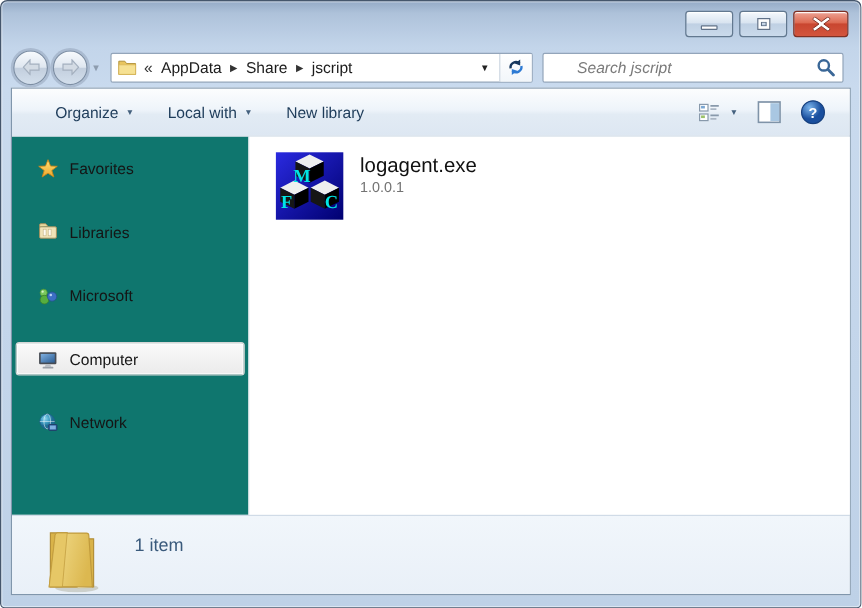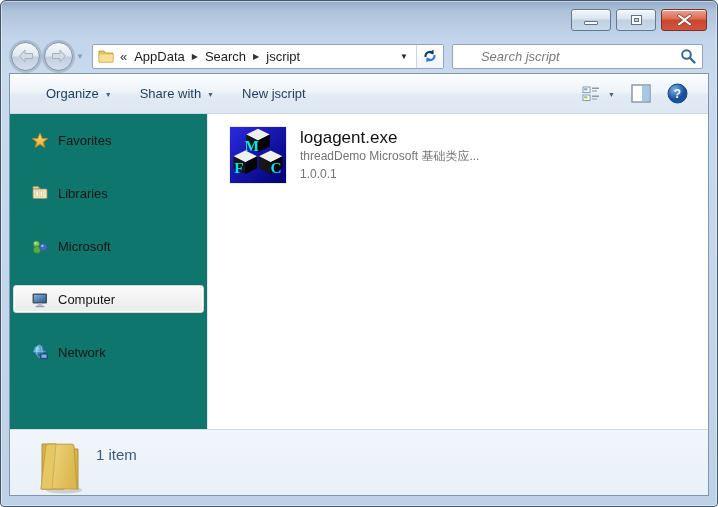--- a/index.html
+++ b/index.html
@@ -91,21 +91,21 @@
   .content { flex:1; background:#fff; padding:12px 0 0 21px; }
 
   .file-item { display:flex; align-items:flex-start; gap:13px; width:fit-content; cursor:default; }
   .file-text { padding-top:3px; }
   .file-name { font-size:17px; color:#111; line-height:18px; }
   .file-desc, .file-ver { font-size:12px; color:#737373; line-height:18px; }
 
   
   .statusbar {
     flex:0 0 66px; background:linear-gradient(to bottom,#f1f6fb,#e9f0f8);
-    border-top:1px solid #d0dbe7; display:flex; align-items:flex-start; padding:6px 0 0 24px; gap:10px;
+    border-top:1px solid #d0dbe7; display:flex; align-items:flex-start; padding:6px 0 0 24px; gap:26px;
   }
   .status-count { font-size:15px; color:#3a5a7c; margin-top:10px; }
 
   .icon-block { display:inline-flex; align-items:center; justify-content:center; }
 </style>
 </head>
 <body>
 
 <div class="window">
 
@@ -142,21 +142,21 @@
 
     <div class="addressbar">
       <svg width="16" height="14" viewBox="0 0 16 14">
         <path d="M1 2 h5 l1.5 2 H15 v9 H1 Z" fill="#e9c55e" stroke="#b08f35" stroke-width="0.8"></path>
         <path d="M1 5 h14 v8 H1 Z" fill="#f6e193" stroke="#d7b253" stroke-width="0.6"></path>
       </svg>
       <div class="crumbs">
         <span class="overflow-chevrons">«</span>
         <span>AppData</span>
         <span class="crumb-sep">▶</span>
-        <span>Search</span>
+        <span>Share</span>
         <span class="crumb-sep">▶</span>
         <span>jscript</span>
       </div>
       <span class="addr-drop">▼</span>
       <div class="refresh-btn">
         <svg width="16" height="16" viewBox="0 0 16 16">
           <path d="M3.5 9 A4.5 4.5 0 0 1 11 5" fill="none" stroke="#17375e" stroke-width="2"></path>
           <path d="M11.5 1.5 L11.5 6.5 L7 5 Z" fill="#17375e"></path>
           <path d="M12.5 7 A4.5 4.5 0 0 1 5 11" fill="none" stroke="#2e7bd4" stroke-width="2"></path>
           <path d="M4.5 14.5 L4.5 9.5 L9 11 Z" fill="#2e7bd4"></path>
@@ -174,25 +174,25 @@
   </div>
 
   <div class="client">
 
     <div class="toolbar">
       <div class="tb-btn">
         <span>Organize</span>
         <span class="tb-caret">▼</span>
       </div>
       <div class="tb-btn">
-        <span>Share with</span>
+        <span>Local with</span>
         <span class="tb-caret">▼</span>
       </div>
       <div class="tb-btn">
-        <span>New jscript</span>
+        <span>New library</span>
       </div>
 
       <div class="tb-right">
         <div class="views-btn">
           <svg width="20" height="18" viewBox="0 0 20 18">
             <rect x="1" y="2" width="7" height="5.5" fill="#fff" stroke="#8899ab"></rect>
             <rect x="2.2" y="3.2" width="3.2" height="2.2" fill="#7aa7d4"></rect>
             <line x1="10" y1="3.2" x2="17" y2="3.2" stroke="#8899ab" stroke-width="1.4"></line>
             <line x1="10" y1="6" x2="15" y2="6" stroke="#aab6c4" stroke-width="1.4"></line>
             <rect x="1" y="10" width="7" height="5.5" fill="#fff" stroke="#8899ab"></rect>
@@ -318,21 +318,20 @@
 
             <polygon points="46,27 59,33.5 46,40 33,33.5" fill="#efefef"></polygon>
             <polygon points="33,33.5 46,40 46,53 33,46.5" fill="#161616"></polygon>
             <polygon points="59,33.5 46,40 46,53 59,46.5" fill="#000000"></polygon>
             <text x="25" y="28" text-anchor="middle" font-size="17" font-weight="bold" fill="#00e5e5" font-family="Liberation Serif, serif">M</text>
             <text x="11" y="52" text-anchor="middle" font-size="17" font-weight="bold" fill="#00e5e5" font-family="Liberation Serif, serif">F</text>
             <text x="52" y="52" text-anchor="middle" font-size="17" font-weight="bold" fill="#00e5e5" font-family="Liberation Serif, serif">C</text>
           </svg>
           <div class="file-text">
             <div class="file-name">logagent.exe</div>
-            <div class="file-desc">threadDemo Microsoft 基础类应...</div>
             <div class="file-ver">1.0.0.1</div>
           </div>
         </div>
       </div>
     </div>
 
     <div class="statusbar">
       <svg width="52" height="58" viewBox="0 0 52 58">
         <defs>
             <linearGradient id="bigfold" x1="0" y1="0" x2="1" y2="0.3">

